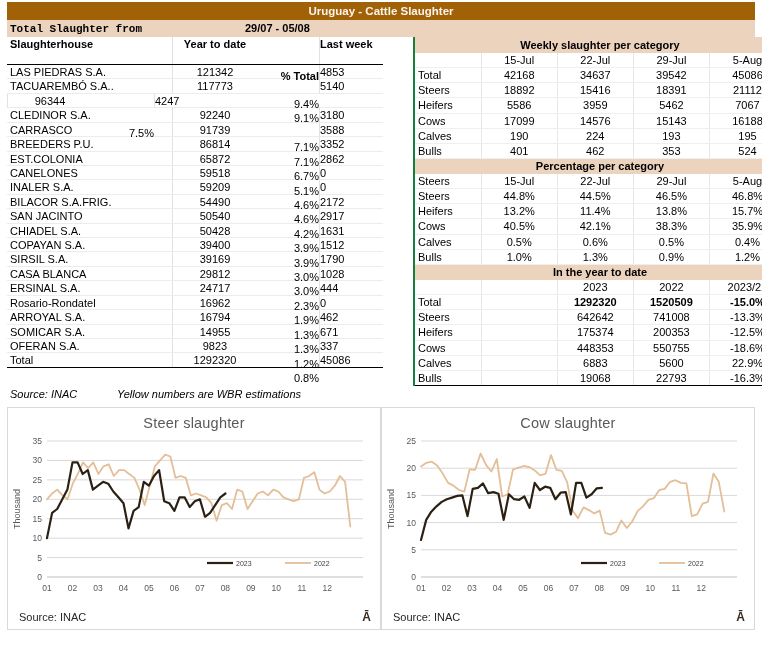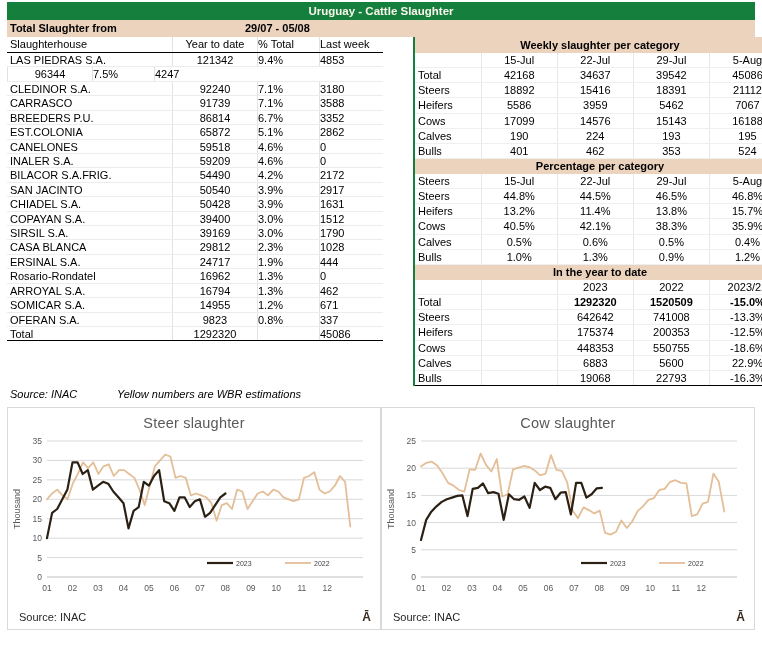--- a/index.html
+++ b/index.html
@@ -1,36 +1,36 @@
 <!DOCTYPE html>
 <html><head>
 <meta charset="utf-8">
 <style>
   * { margin:0; padding:0; box-sizing:border-box; }
   html,body { background:#fff; width:762px; }
   body { font-family:"Liberation Sans", sans-serif; color:#000; }
   .sheet { width:748px; margin:2px 0 0 7px; font-size:11px; }
 
-  .titlebar { height:18px; line-height:18px; background:#15803d; color:#FBF4EC;
+  .titlebar { height:18px; line-height:18px; background:#a16207; color:#FBF4EC;
     font-weight:bold; text-align:center; font-size:11.5px; }
 
   .period-row { height:17px; line-height:17px; background:#ECD3BE; font-weight:bold; position:relative; }
-  .period-label { margin-left:3px; }
+  .period-label { margin-left:3px;font-family:Liberation Mono, monospace; }
   .period-value { position:absolute; left:238px; top:0; }
 
   .main { display:flex; }
 
   
   .ltable { width:376px; }
-  .lheader { display:flex; height:16px; line-height:15px; font-weight:normal; border-bottom:1.5px solid #000; }
+  .lheader { display:flex; height:28px; line-height:15px; font-weight:bold; border-bottom:1.5px solid #000; }
   .lrow { display:flex; height:14.43px; line-height:14.43px; border-bottom:1px solid #ECECEC; }
   .lrow:last-child { border-bottom:1px solid #000; }
   .c0 { width:165px; text-align:left; padding-left:3px; overflow:hidden; white-space:nowrap; }
   .c1 { width:85px; text-align:center; border-left:1px solid #E2E2E2; }
-  .c2 { width:62px; text-align:left; border-left:1px solid #E2E2E2; }
+  .c2 { width:62px; text-align:right; border-left:1px solid #E2E2E2;margin-top:32px; }
   .c3 { width:64px; text-align:left; border-left:1px solid #E2E2E2; }
 
   
   .rpanel { width:372px; border-left:2px solid #15803d; display:flex; flex-direction:column;margin-left:30px; }
   .band { height:15.2px; line-height:15.2px; background:#ECD3BE; font-weight:bold; text-align:center; }
   .band.first { height:16px; line-height:16px; }
   .rrow { display:flex; height:15.13px; line-height:15.13px; border-bottom:1px solid #EFEFEF; }
   .rrow.last { border-bottom:1px solid #000; }
   .rc0 { width:66px; padding-left:3px; overflow:hidden; white-space:nowrap; }
   .rcv { width:76.5px; text-align:center; border-left:1px solid #E6E6E6; }
@@ -69,20 +69,26 @@
         <div class="c1">Year to date</div>
         <div class="c2">% Total</div>
         <div class="c3">Last week</div>
       </div>
       <div>
           <div class="lrow">
             <div class="c0">LAS PIEDRAS S.A.</div>
             <div class="c1">121342</div>
             <div class="c2">9.4%</div>
             <div class="c3">4853</div>
+          </div>
+          <div class="lrow">
+            <div class="c0">TACUAREMBÓ S.A..</div>
+            <div class="c1">117773</div>
+            <div class="c2">9.1%</div>
+            <div class="c3">5140</div>
           </div>
           <div class="lrow">
             <div class="c1">96344</div>
             <div class="c2">7.5%</div>
             <div class="c3">4247</div>
           </div>
           <div class="lrow">
             <div class="c0">CLEDINOR S.A.</div>
             <div class="c1">92240</div>
             <div class="c2">7.1%</div>

